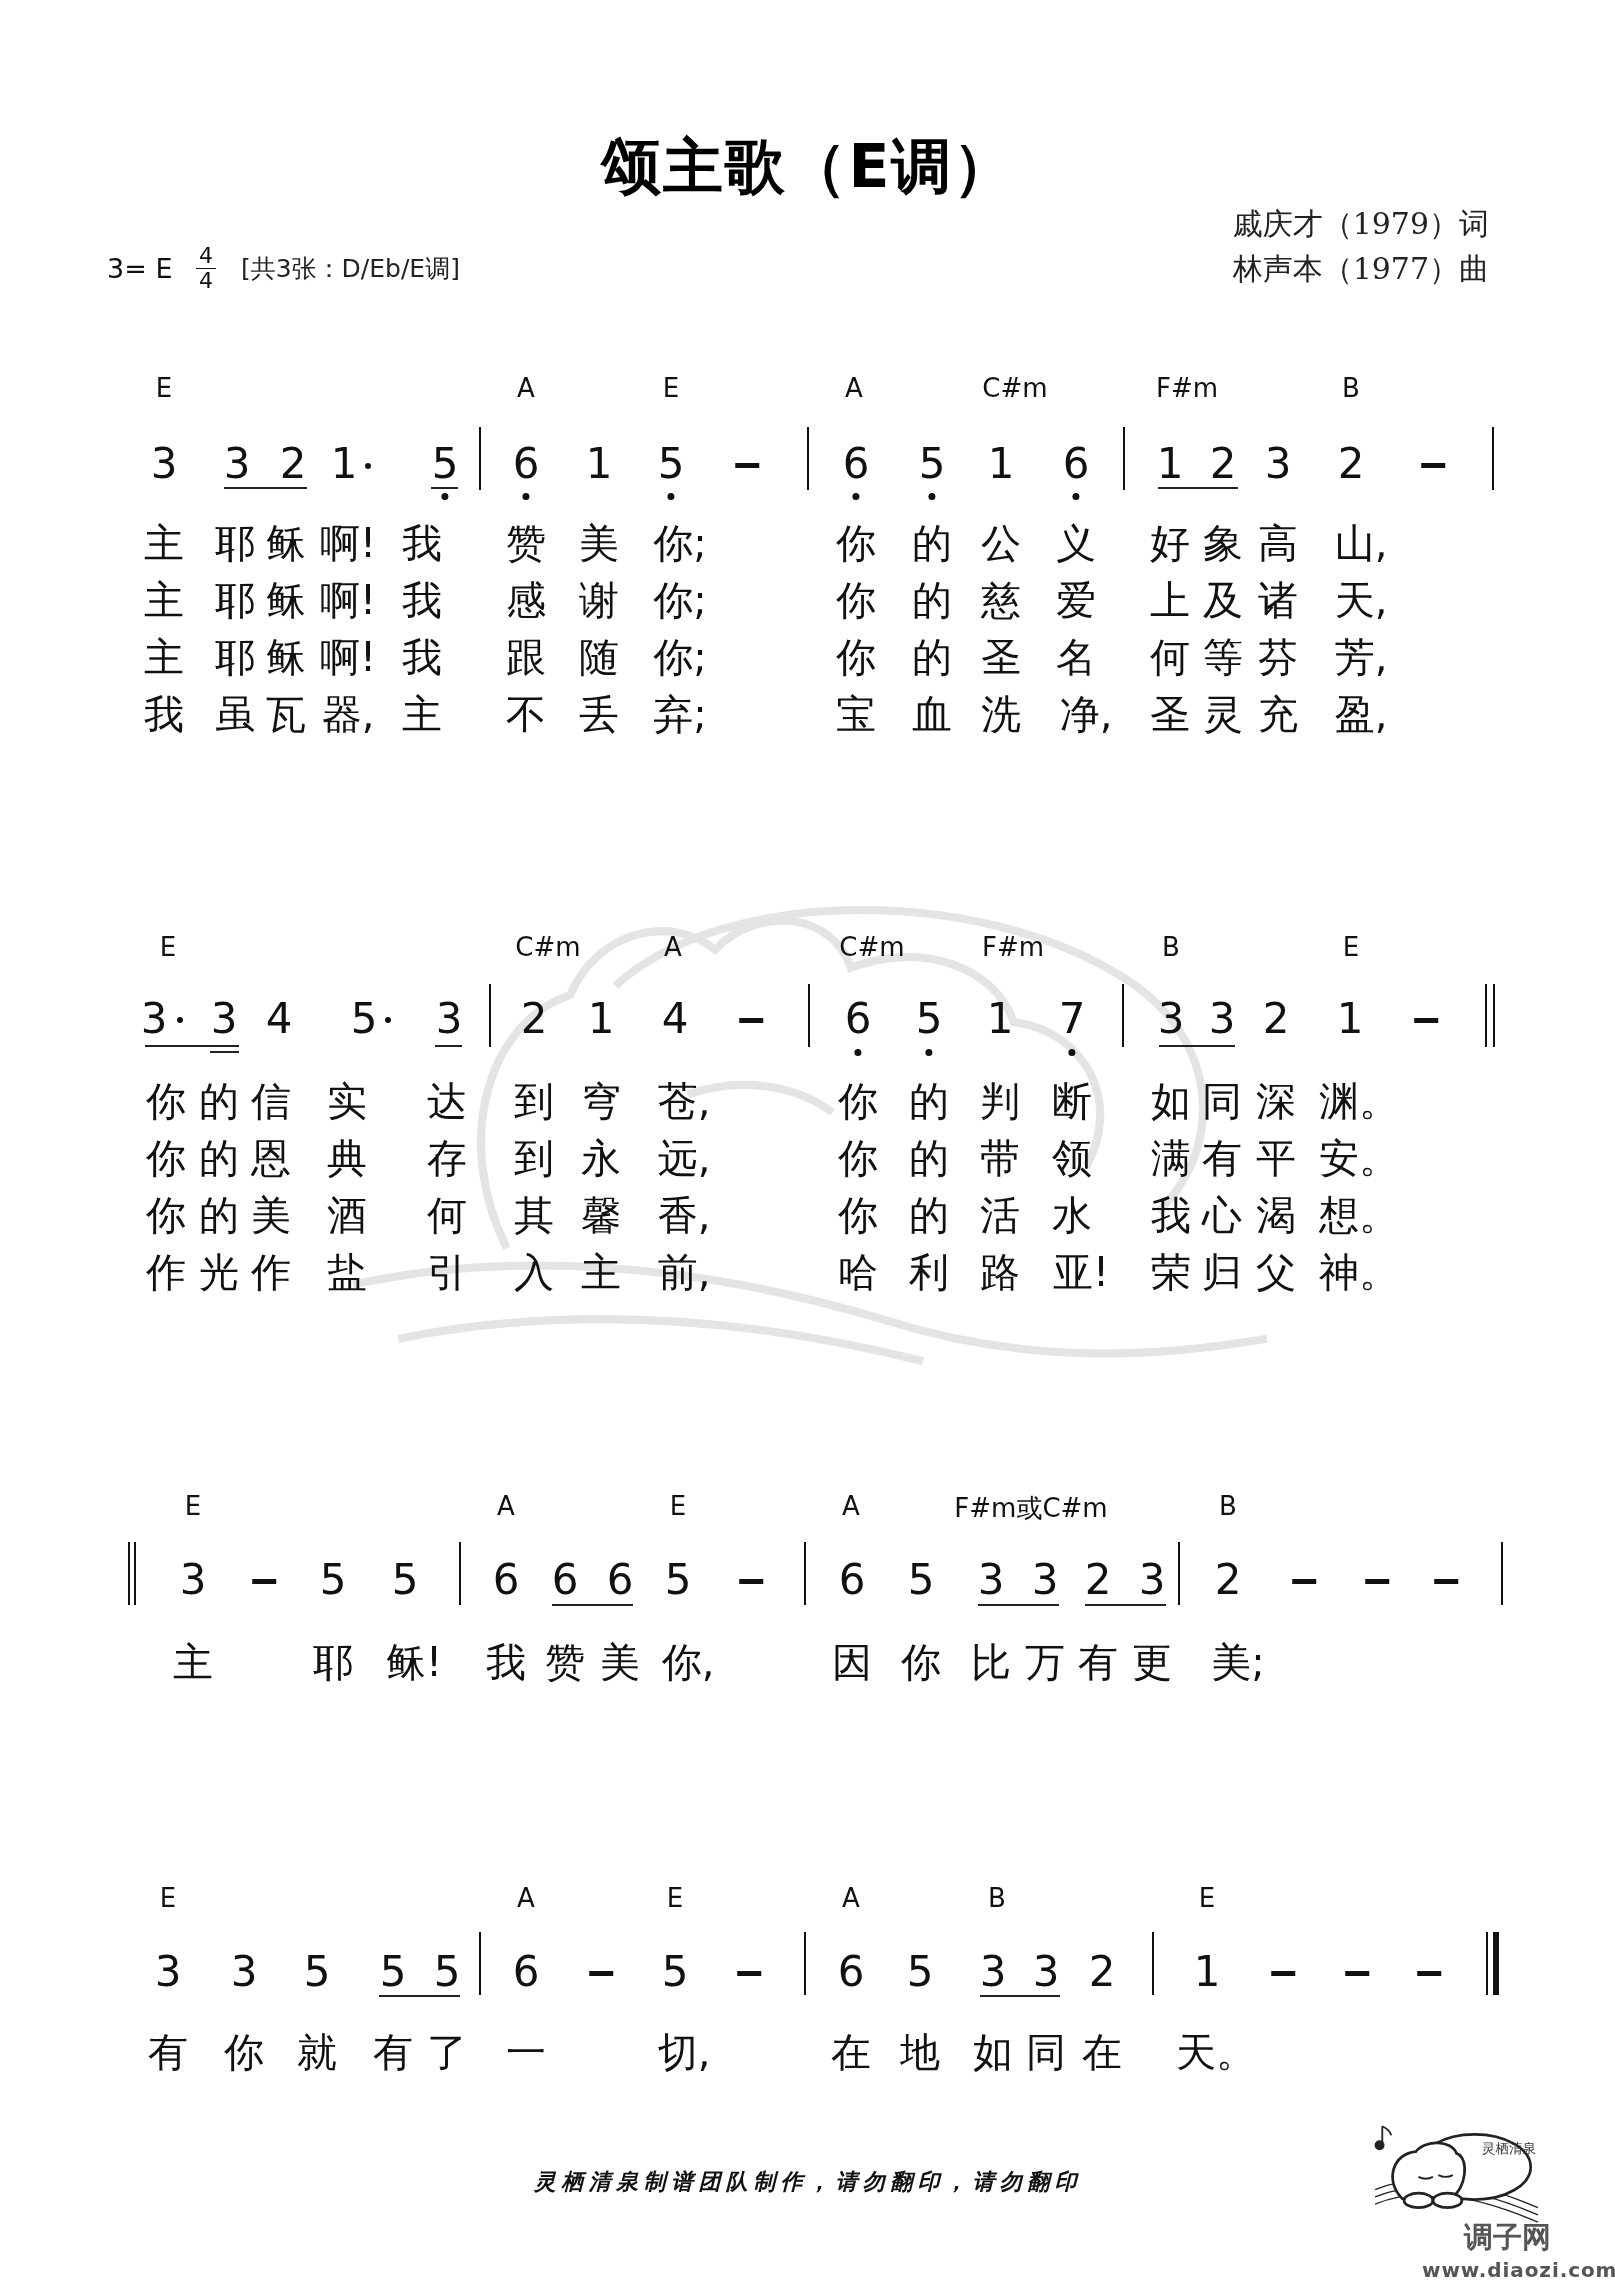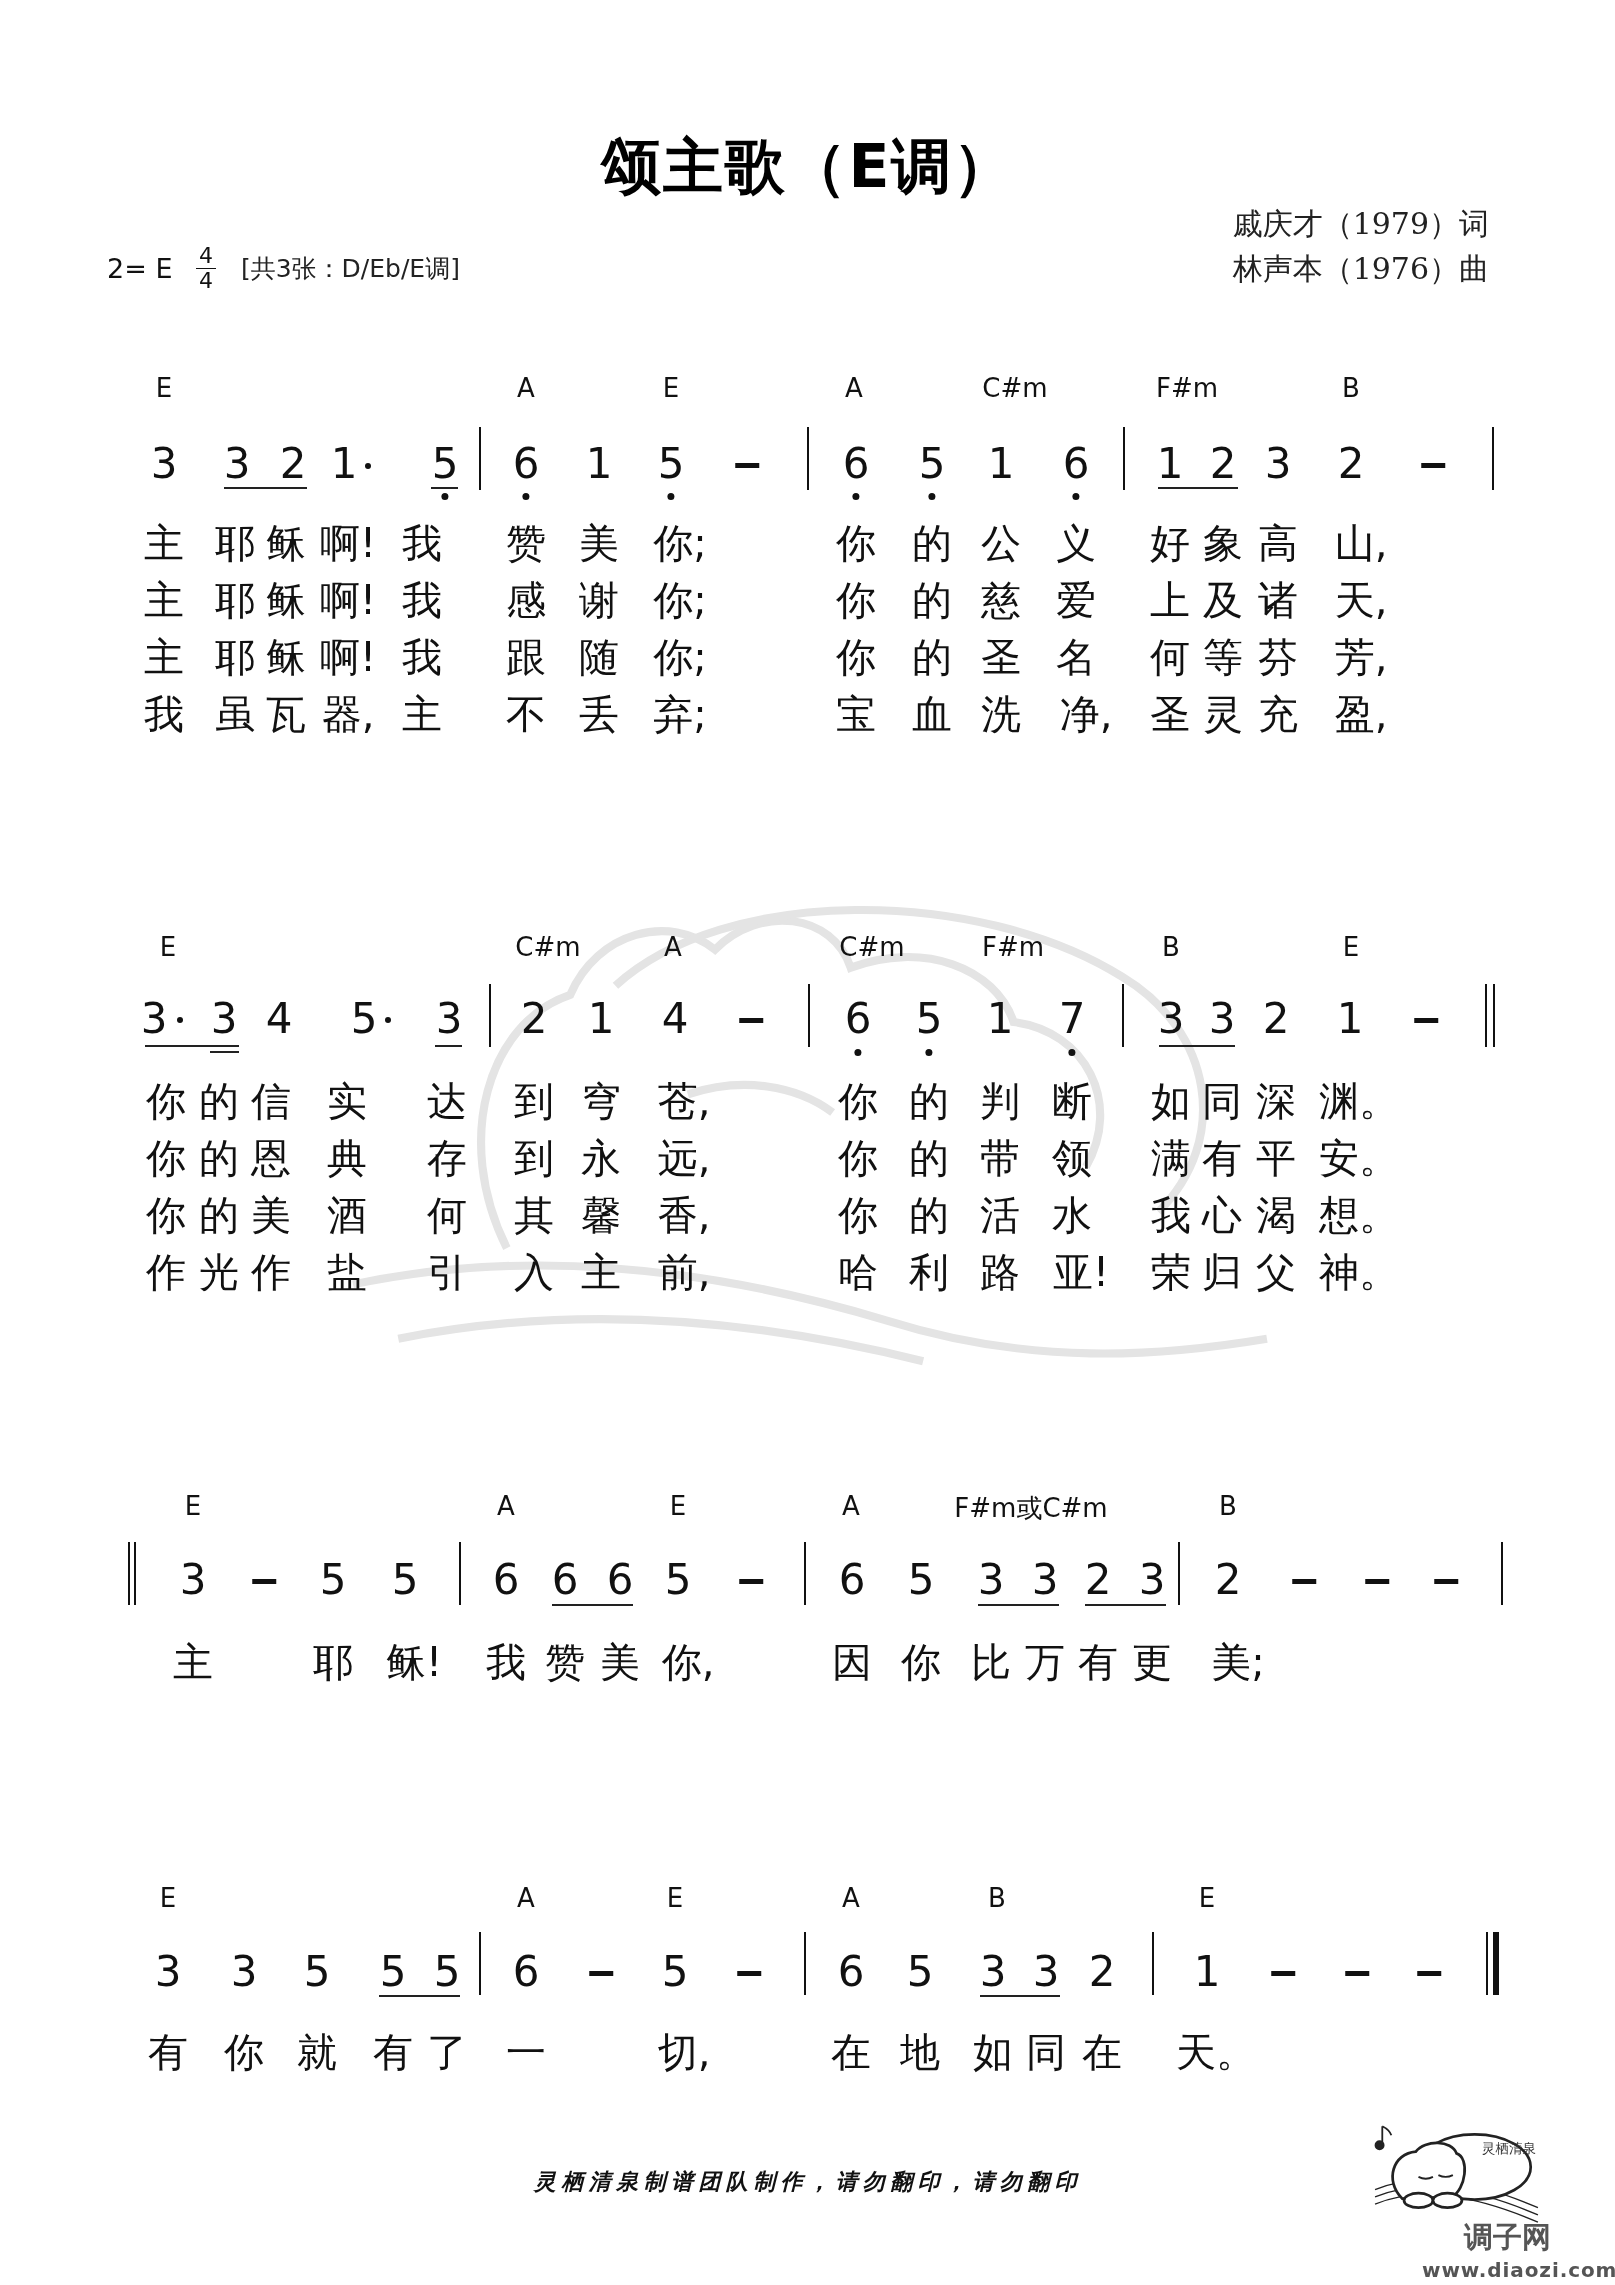--- a/index.html
+++ b/index.html
@@ -31,32 +31,32 @@
   .logo { left: 1366px; top: 2117px; width: 181px; height: 109px; }
   .site-cn { left: 1464px; top: 2218px; font-size: 29px; font-weight: bold; color: #555; }
   .site-url { left: 1422px; top: 2258px; font-size: 20px; font-weight: bold; color: #555; letter-spacing: 0.9px; }
 </style>
 </head>
 <body>
 
 <div class="abs title">颂主歌（E调）</div>
 
 <div class="abs keyline">
-  <span class="key">2=  E</span>
+  <span class="key">3=  E</span>
   <span class="frac">
     <span>4</span>
     <span class="bar"></span>
     <span>4</span>
   </span>
   <span class="keynote">[共3张：D/Eb/E调]</span>
 </div>
 
 <div class="abs credits">
   <div>戚庆才（1979）词</div>
-  <div>林声本（1976）曲</div>
+  <div>林声本（1977）曲</div>
 </div>
 
 <svg class="abs watermark" viewBox="0 0 1030 560" fill="none" stroke="#e4e4e4" stroke-width="9">
   <path d="M180 420 C120 300 160 170 250 140 C280 70 360 50 410 90 C460 40 540 50 560 110 C640 80 720 110 740 170 C820 180 860 260 820 330"></path>
   <path d="M300 130 C420 20 700 20 860 120 C960 180 980 300 900 380"></path>
   <path d="M10 460 C200 420 400 440 600 500 C760 550 900 540 1020 520"></path>
   <path d="M60 520 C260 480 460 500 640 545"></path>
   <path d="M380 250 C440 230 500 240 540 270"></path>
 </svg>
 

